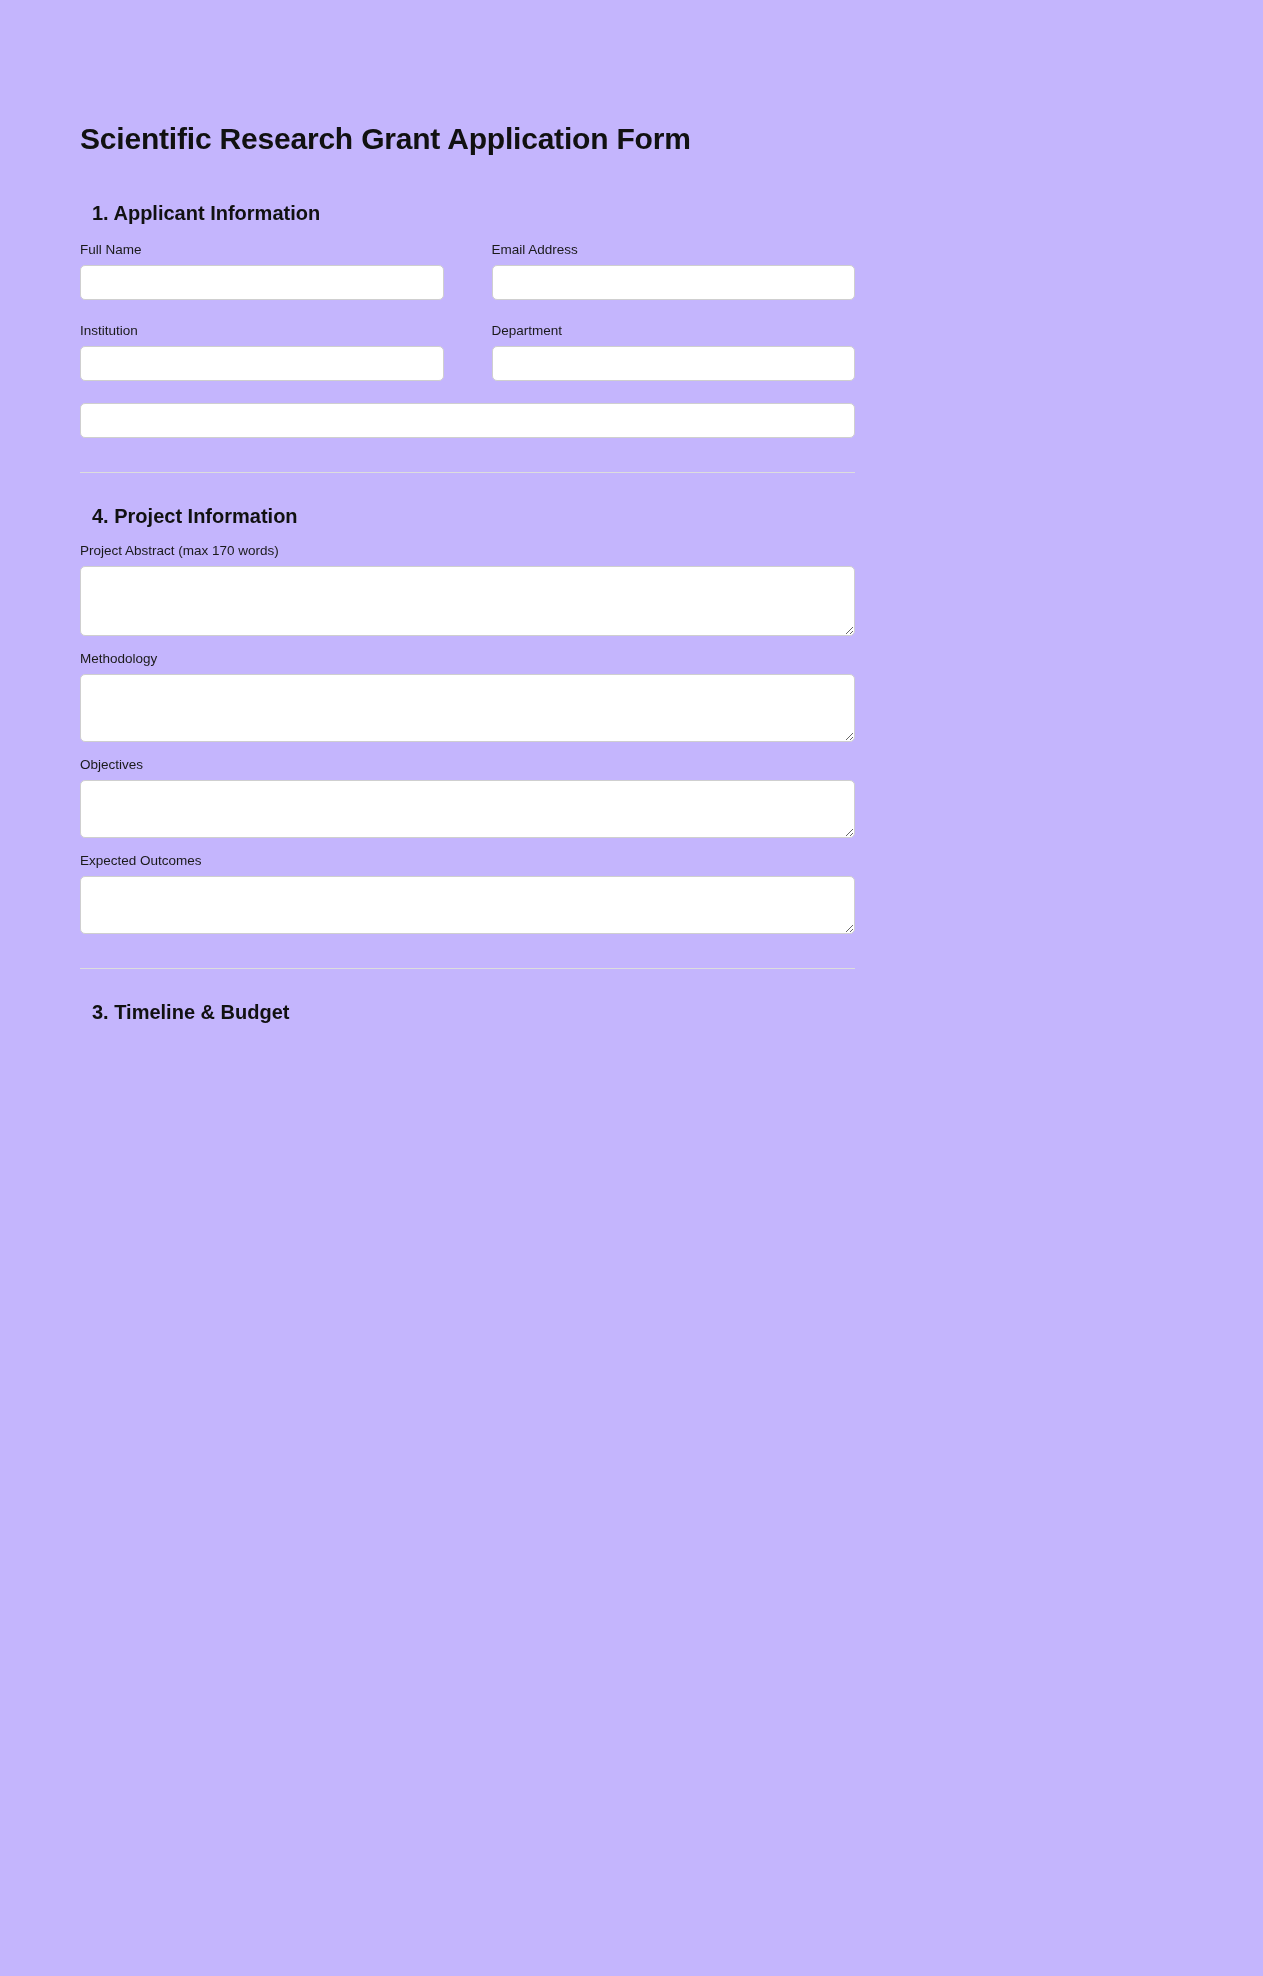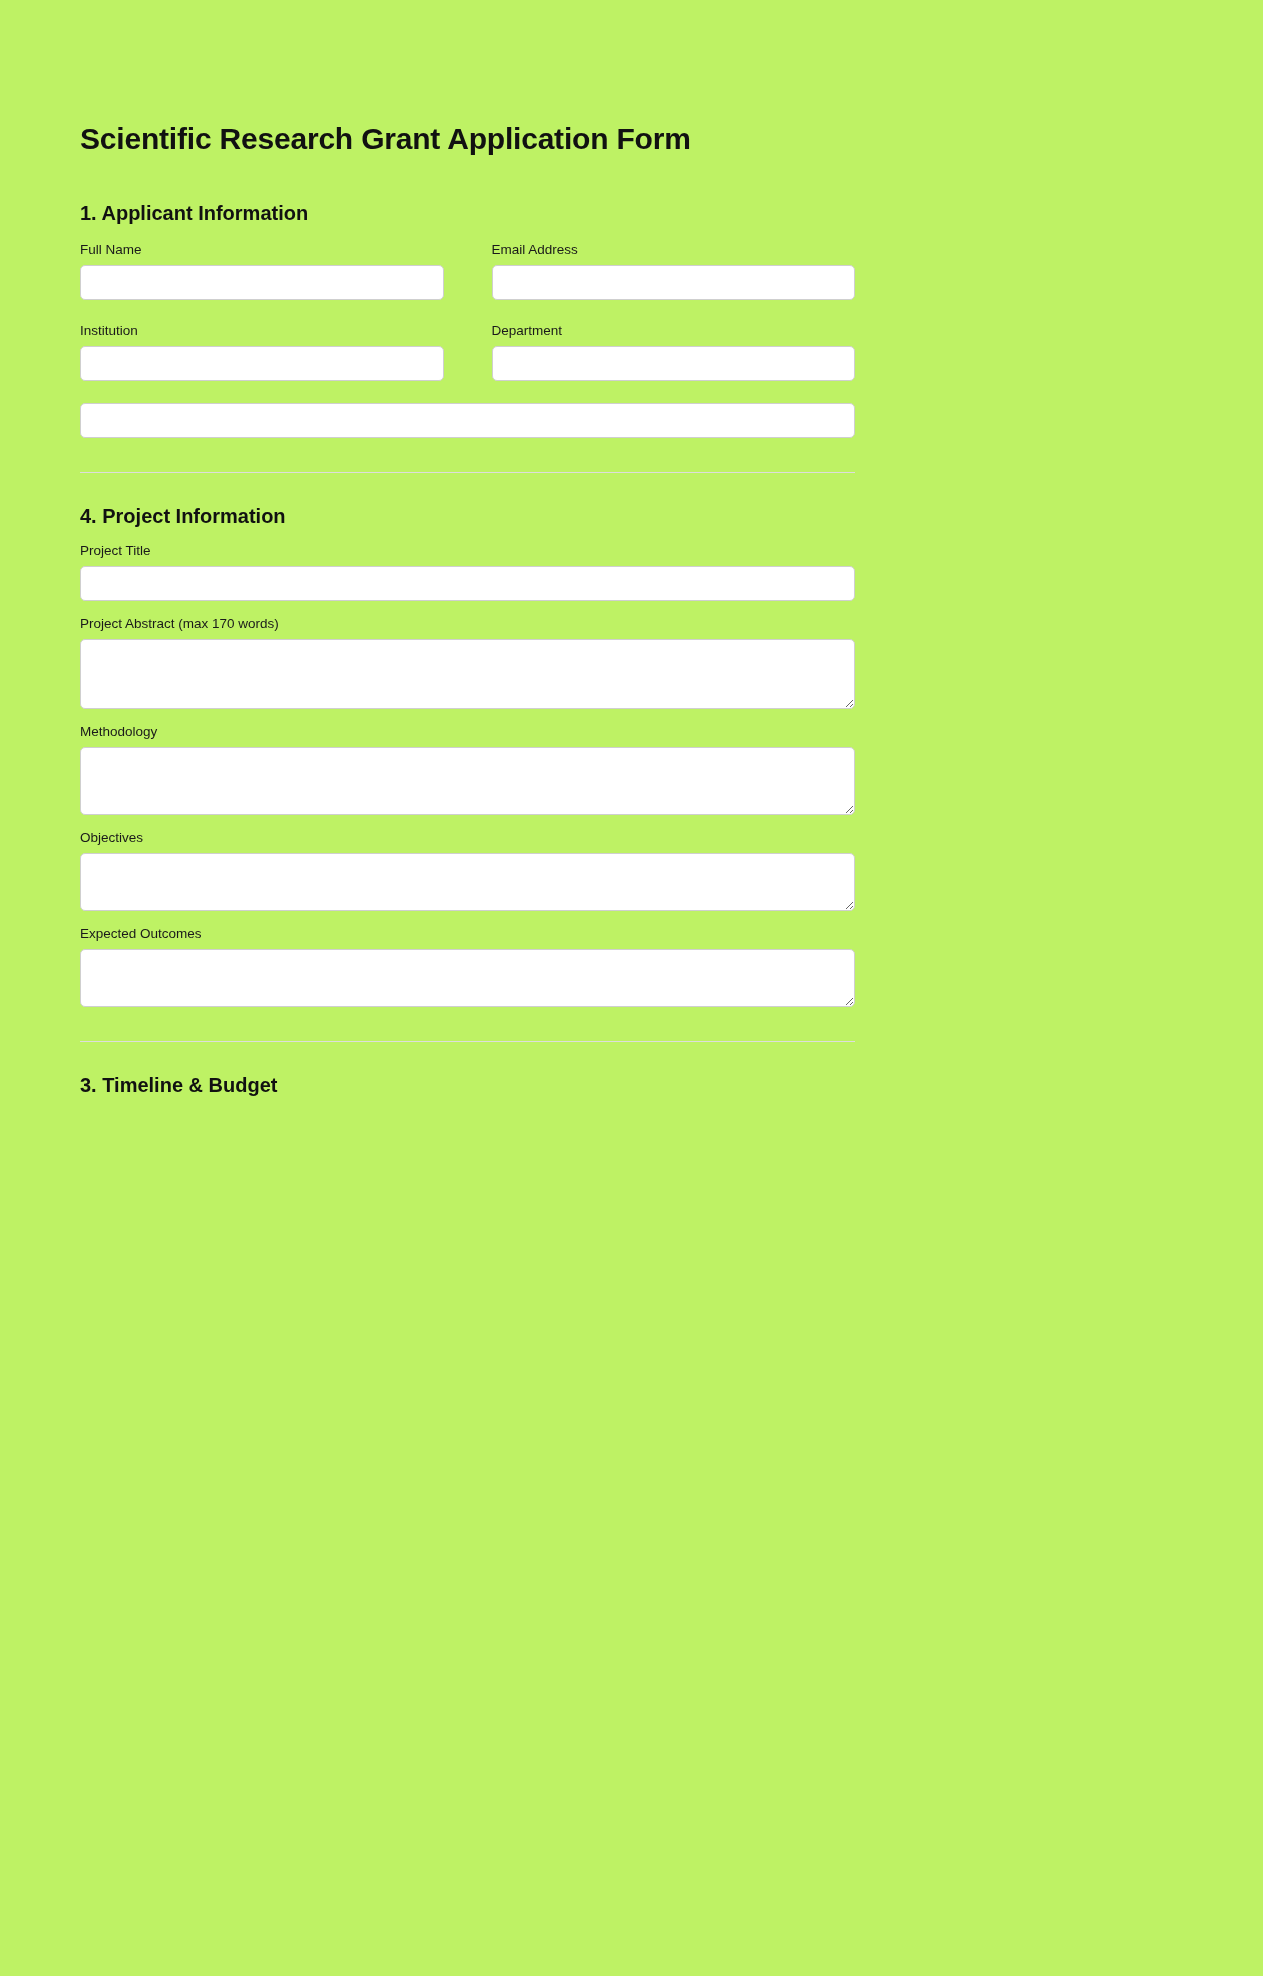--- a/index.html
+++ b/index.html
@@ -12,36 +12,36 @@
     min-height: 1976px;
     font-family: "Liberation Sans", sans-serif;
     color: #111111;
     -webkit-font-smoothing: antialiased;
   }
   .page {
     box-sizing: border-box;
     width: 1263px;
     min-height: 1976px;
     padding: 122px 408px 60px 80px;
-    background: #bef264;
+    background: #c4b5fd;
   }
   .form-title {
     font-size: 30px;
     font-weight: bold;
     letter-spacing: -0.2px;
     margin: 0 0 46px 0;
     color: #111111;
   }
   .section {
     margin: 0;
   }
   .section-heading {
     font-size: 20px;
     font-weight: bold;
-    margin: 0 0 16px 0;
+    margin: 0 0 16px 12px;
     color: #111111;
   }
   .field-row {
     display: flex;
     gap: 48px;
     margin-bottom: 22px;
   }
   .field {
     flex: 1 1 0;
     min-width: 0;
@@ -137,24 +137,20 @@
         <input class="text-input" type="text" placeholder="" style="">
       </div>
     </div>
   </section>
 
   <hr class="divider">
 
   <section class="section section-2">
     <h2 class="section-heading">4. Project Information</h2>
 
-    <div class="field-block">
-      <label class="field-label">Project Title</label>
-      <input class="text-input" type="text" placeholder="" style="">
-    </div>
 
     <div class="field-block">
       <label class="field-label">Project Abstract (max 170 words)</label>
       <textarea class="text-area h-abstract" placeholder="" style=""></textarea>
     </div>
 
     <div class="field-block">
       <label class="field-label">Methodology</label>
       <textarea class="text-area h-methodology" placeholder="" style=""></textarea>
     </div>

